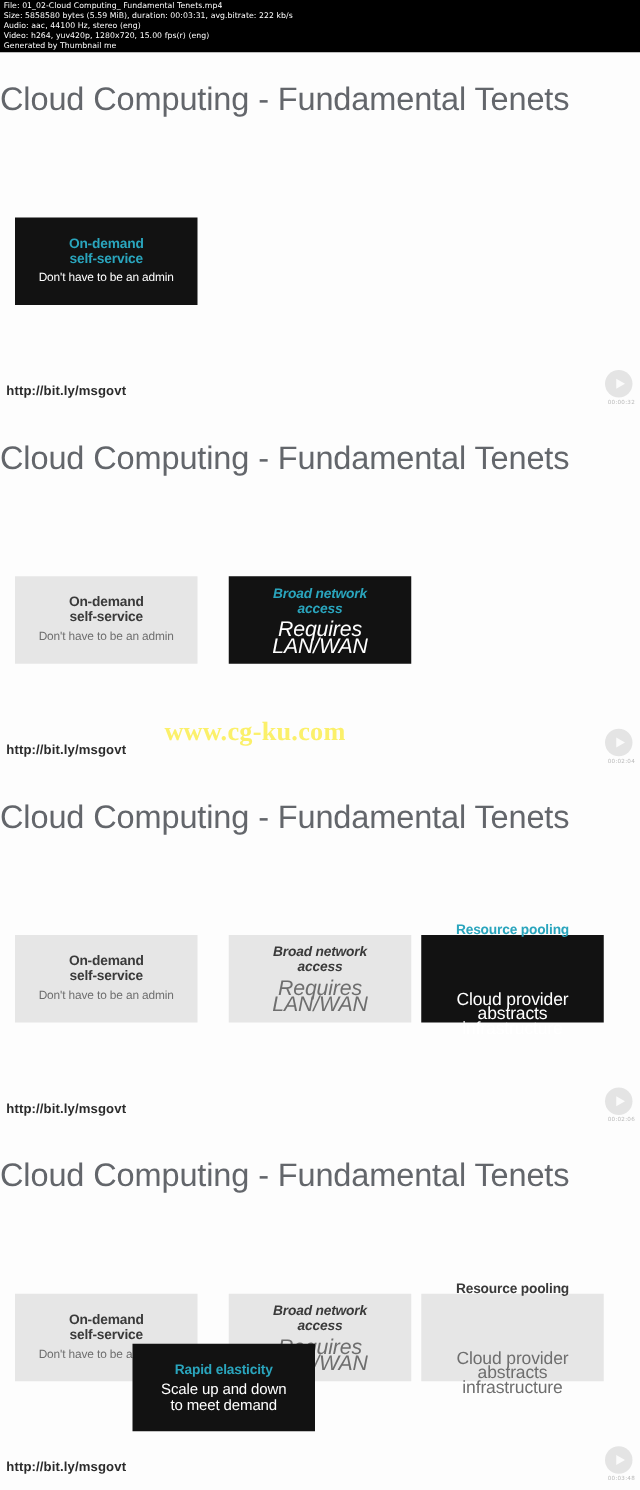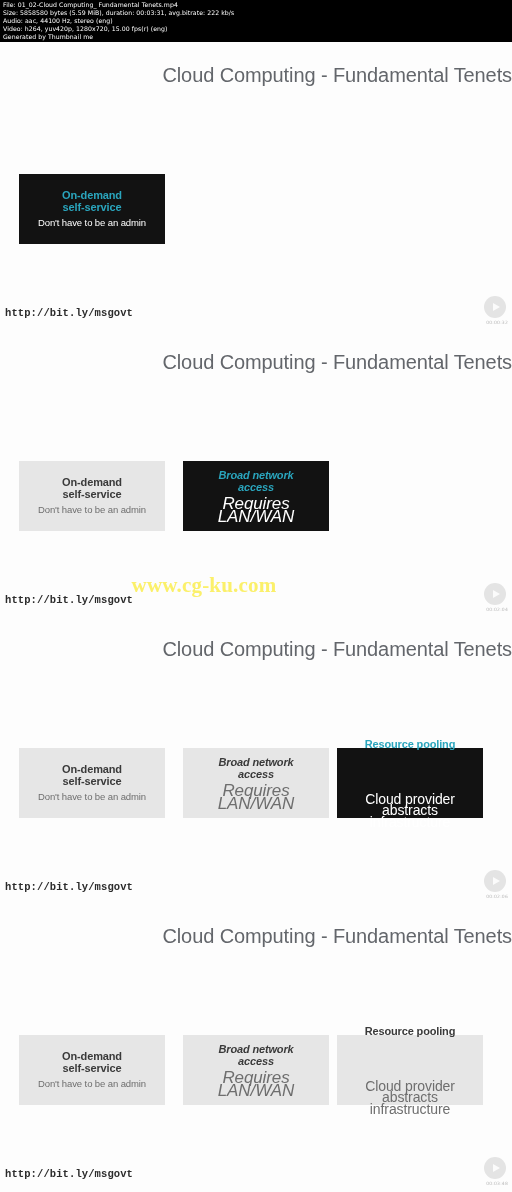--- a/index.html
+++ b/index.html
@@ -29,22 +29,22 @@
     position:absolute; left:0; width:512px; height:287px;
     background:#fdfdfd; overflow:hidden;
   }
   .frame.f0 { top:42px; }
   .frame.f1 { top:329px; }
   .frame.f2 { top:616px; }
   .frame.f3 { top:903px; }
 
   .slide-title {
     position:absolute; left:0; top:22px; width:512px;
-    text-align:right;
-    font-size:20px; font-weight:400; color:#63666b;
+    text-align:left;
+    font-size:26px; font-weight:400; color:#63666b;
     letter-spacing:-0.1px;
     font-family:"Liberation Sans", sans-serif;
   }
 
   
   .card {
     position:absolute;
     width:146px; height:70px;
     display:flex; flex-direction:column;
     align-items:center; justify-content:center;
@@ -68,34 +68,34 @@
     margin-top:3px;
   }
   .card.inactive .c-sub { color:#6e6e6e; }
   .card.active   .c-sub { color:#ffffff; }
 
   .c-sub.small  { font-size:9.5px; }
   .c-sub.medium { font-size:17px; line-height:13.5px; }
   .c-sub.two    { font-size:14px; line-height:11.5px; }
 
   
-  .col0 { left:19px; }
+  .col0 { left:12px; }
   .col1 { left:183px;font-style:italic; }
   .col2 { left:337px;gap:40px; }
   .colc { left:106px; }
 
   .row0 { top:132px; }
   .rowb { top:172px; }
 
   
   .footer-url {
     position:absolute; left:5px;
     font-size:10.5px; font-weight:bold; color:#2b2b2b;
     letter-spacing:0.1px;
-    font-family:Liberation Mono, monospace;
+    font-family:Liberation Sans, sans-serif;
   }
 
   
   .play-badge {
     position:absolute; right:6px;
     width:22px; height:22px; border-radius:50%;
     background:#e4e4e4;
     display:flex; align-items:center; justify-content:center;
   }
   .play-badge .tri {
@@ -234,20 +234,27 @@
     </div>
 
     <div class="card inactive col2 row0">
       <div class="c-title">Resource pooling</div>
       <div class="c-sub two">
         <span>Cloud provider</span><br>
         <span>abstracts infrastructure</span>
       </div>
     </div>
 
+    <div class="card active colc rowb">
+      <div class="c-title">Rapid elasticity</div>
+      <div class="c-sub two" style="font-size:12px;line-height:12.5px">
+        <span>Scale up and down</span><br>
+        <span>to meet demand</span>
+      </div>
+    </div>
 
     <div class="footer-url" style="top:265px">http://bit.ly/msgovt</div>
     <div class="play-badge" style="top:254px">
         <span class="tri"></span>
       </div>
     <div class="play-code" style="top:278px">00:03:48</div>
   </div>
 
   <div class="watermark">www.cg-ku.com</div>
 

